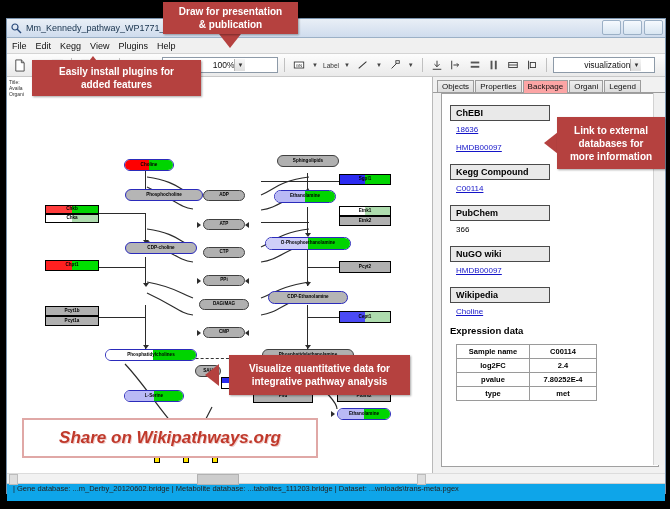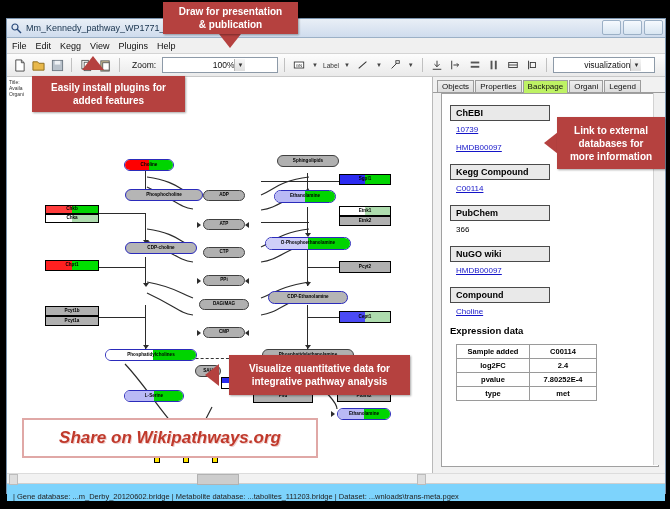--- a/index.html
+++ b/index.html
@@ -36,40 +36,40 @@
   
   .body-area{position:relative;height:396px;background:#f3f3f3;display:flex;}
   .canvas-wrap{position:relative;width:425px;height:396px;background:#fff;border-right:1px solid #b9b9b9;overflow:hidden;}
   .canvas-hdr{font-size:5px;color:#333;line-height:6px;padding:2px 0 0 2px;}
 
   .right-pane{position:relative;width:232px;height:396px;background:#f1f1f1;}
   .tabstrip{display:flex;align-items:flex-end;height:15px;padding-left:4px;background:#f1f1f1;
             border-bottom:1px solid #9c9c9c;}
   .tab{font-size:8px;color:#111;padding:1px 4px 1px;border:1px solid #9c9c9c;border-bottom:none;
        background:linear-gradient(#efefef,#dcdcdc);margin-right:1px;}
-  .tab.active{background:#bef264;position:relative;top:1px;padding-bottom:2px;}
+  .tab.active{background:#fca5a5;position:relative;top:1px;padding-bottom:2px;}
   .backpage{position:absolute;left:8px;top:16px;width:216px;height:372px;background:#fff;
             border:1px solid #a0a0a0;overflow:hidden;}
   .bp-inner{padding:8px 6px 4px 8px;}
   .bp-head{display:inline-block;min-width:88px;border:1px solid #4a4a4a;background:#e9e9e9;
            font-size:9px;font-weight:bold;color:#000;padding:2px 5px;margin-bottom:4px;}
   .bp-link{font-size:8px;color:#1414c8;text-decoration:underline;display:block;margin:0 0 9px 6px;}
   .bp-plain{font-size:8px;color:#000;display:block;margin:0 0 9px 6px;}
   .bp-exp{font-size:9.5px;font-weight:bold;color:#000;margin:2px 0 8px 0;}
   .bp-geneid{font-size:7.5px;color:#000;margin:0 0 3px 2px;font-weight:bold;}
   table.exp{border-collapse:collapse;margin-left:6px;}
   table.exp td{border:1px solid #9a9a9a;font-size:7.5px;text-align:center;padding:2px 4px;color:#000;
                font-weight:bold;background:#fff;}
   table.exp td.k{width:64px;}
   table.exp td.v{width:58px;}
 
   .vscroll{position:absolute;right:1px;top:16px;width:10px;height:372px;background:#f0f0f0;border-left:1px solid #d2d2d2;}
 
   
-  .statusbar{height:17px;background:#7dd3fc;border-top:1px solid #cfcfcf;display:flex;align-items:flex-end;}
+  .statusbar{height:17px;background:#0ea5e9;border-top:1px solid #cfcfcf;display:flex;align-items:flex-start;}
   .status-text{font-size:7.5px;color:#222;padding-left:6px;white-space:nowrap;}
   .hscroll{height:9px;background:#f2f2f2;border-top:1px solid #dcdcdc;position:relative;}
 
   
   .node{position:absolute;box-sizing:border-box;display:flex;align-items:center;justify-content:center;
         font-size:4.6px;color:#000;font-weight:bold;text-align:center;line-height:1;overflow:hidden;}
   .met{border:1px solid #2b2bbb;border-radius:7px;background:#b5b5b5;}
   .met-gray{background:#b0b0b0;border:1px solid #404040;border-radius:7px;}
   .gene{border:1px solid #000;background:#b0b0b0;}
   .lbl{position:relative;z-index:3;}
@@ -475,42 +475,42 @@
           <div class="tab">Objects</div>
           <div class="tab">Properties</div>
           <div class="tab active">Backpage</div>
           <div class="tab">Organi</div>
           <div class="tab">Legend</div>
         </div>
 
         <div class="backpage">
           <div class="bp-inner">
             <div class="bp-head">ChEBI</div>
-            <a class="bp-link" href="#">10739</a>
+            <a class="bp-link" href="#">18636</a>
 
             <a class="bp-link" href="#">HMDB00097</a>
 
             <div class="bp-head">Kegg Compound</div>
             <a class="bp-link" href="#">C00114</a>
 
             <div class="bp-head">PubChem</div>
             <span class="bp-plain">366</span>
 
             <div class="bp-head">NuGO wiki</div>
             <a class="bp-link" href="#">HMDB00097</a>
 
-            <div class="bp-head">Compound</div>
+            <div class="bp-head">Wikipedia</div>
             <a class="bp-link" href="#">Choline</a>
 
             <div class="bp-exp">Expression data</div>
 
             <table class="exp">
               <tbody>
                   <tr>
-                <td class="k">Sample added</td>
+                <td class="k">Sample name</td>
                 <td class="v">C00114</td>
                   </tr>
               <tr>
                 <td class="k">log2FC</td>
                 <td class="v">2.4</td>
                   </tr>
               <tr>
                 <td class="k">pvalue</td>
                 <td class="v">7.80252E-4</td>
                   </tr>
@@ -533,21 +533,21 @@
     </div>
     <div class="statusbar">
       <span class="status-text">| Gene database: ...m_Derby_20120602.bridge | Metabolite database: ...tabolites_111203.bridge | Dataset: ...wnloads\trans-meta.pgex</span>
     </div>
   </div>
 
   <div class="callout" style="left:163px;top:2px;width:135px;height:32px;white-space:pre-line;">Draw for presentation
 &amp; publication</div>
   <div class="ctail tail-down" style="left:219px;top:34px;"></div>
 
-  <div class="callout" style="left:32px;top:76px;width:153px;height:36px;white-space:pre-line;">Easily install plugins for
+  <div class="callout" style="left:32px;top:60px;width:169px;height:36px;white-space:pre-line;">Easily install plugins for
 added features</div>
   <div class="ctail tail-up" style="left:82px;top:56px;"></div>
 
   <div class="callout" style="left:557px;top:117px;width:108px;height:52px;white-space:pre-line;">Link  to external
 databases  for
 more information</div>
   <div class="ctail tail-left" style="left:544px;top:132px;"></div>
 
   <div class="callout" style="left:229px;top:355px;width:181px;height:40px;white-space:pre-line;">Visualize quantitative data  for
 integrative pathway analysis</div>

